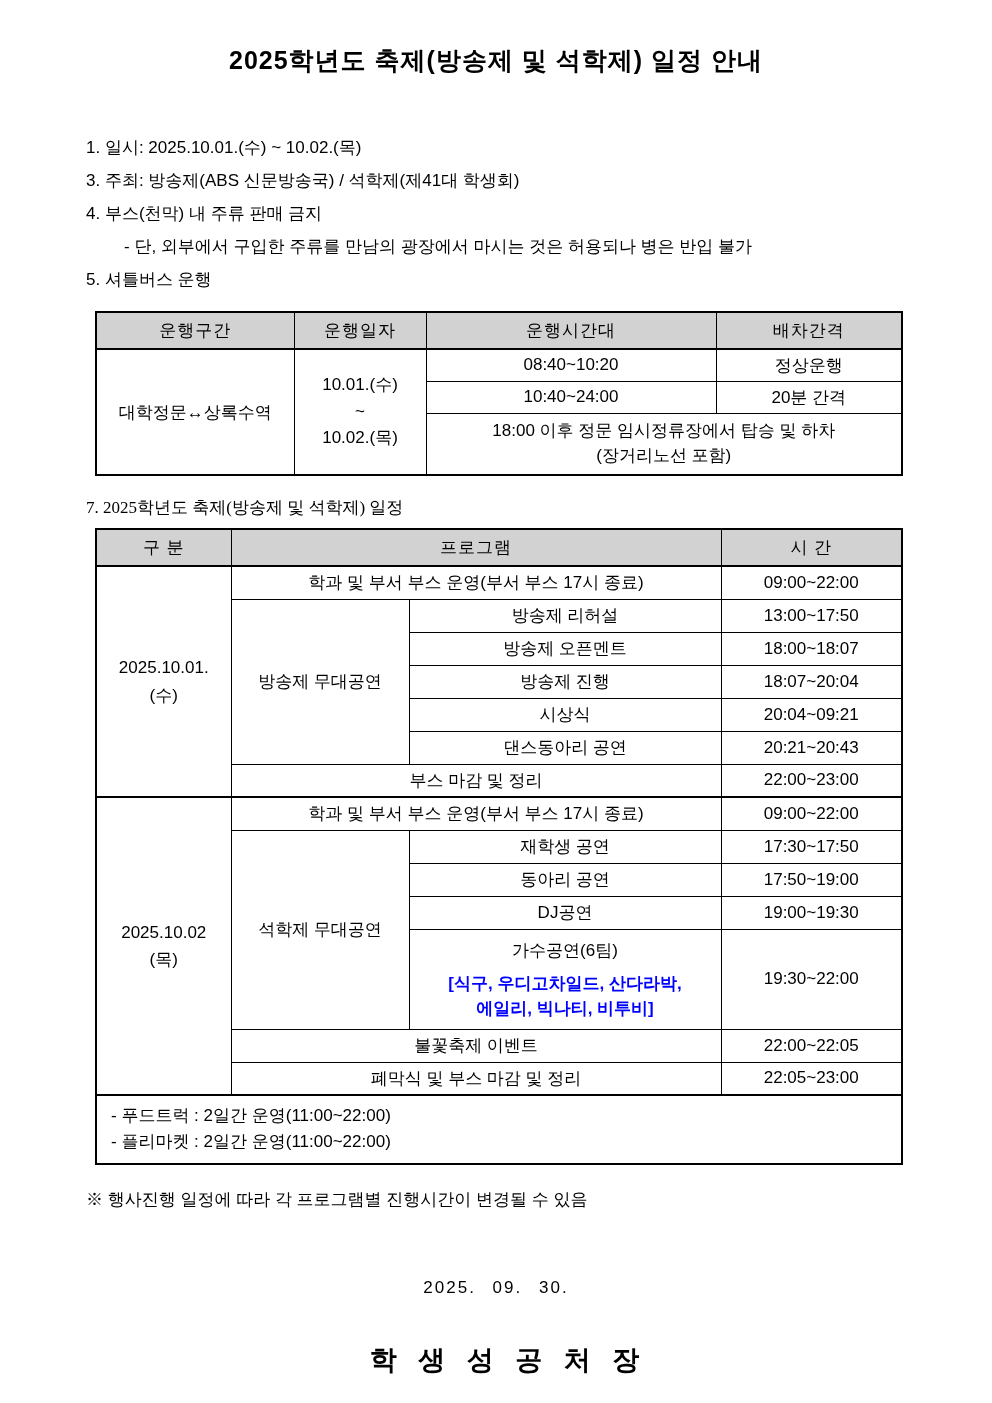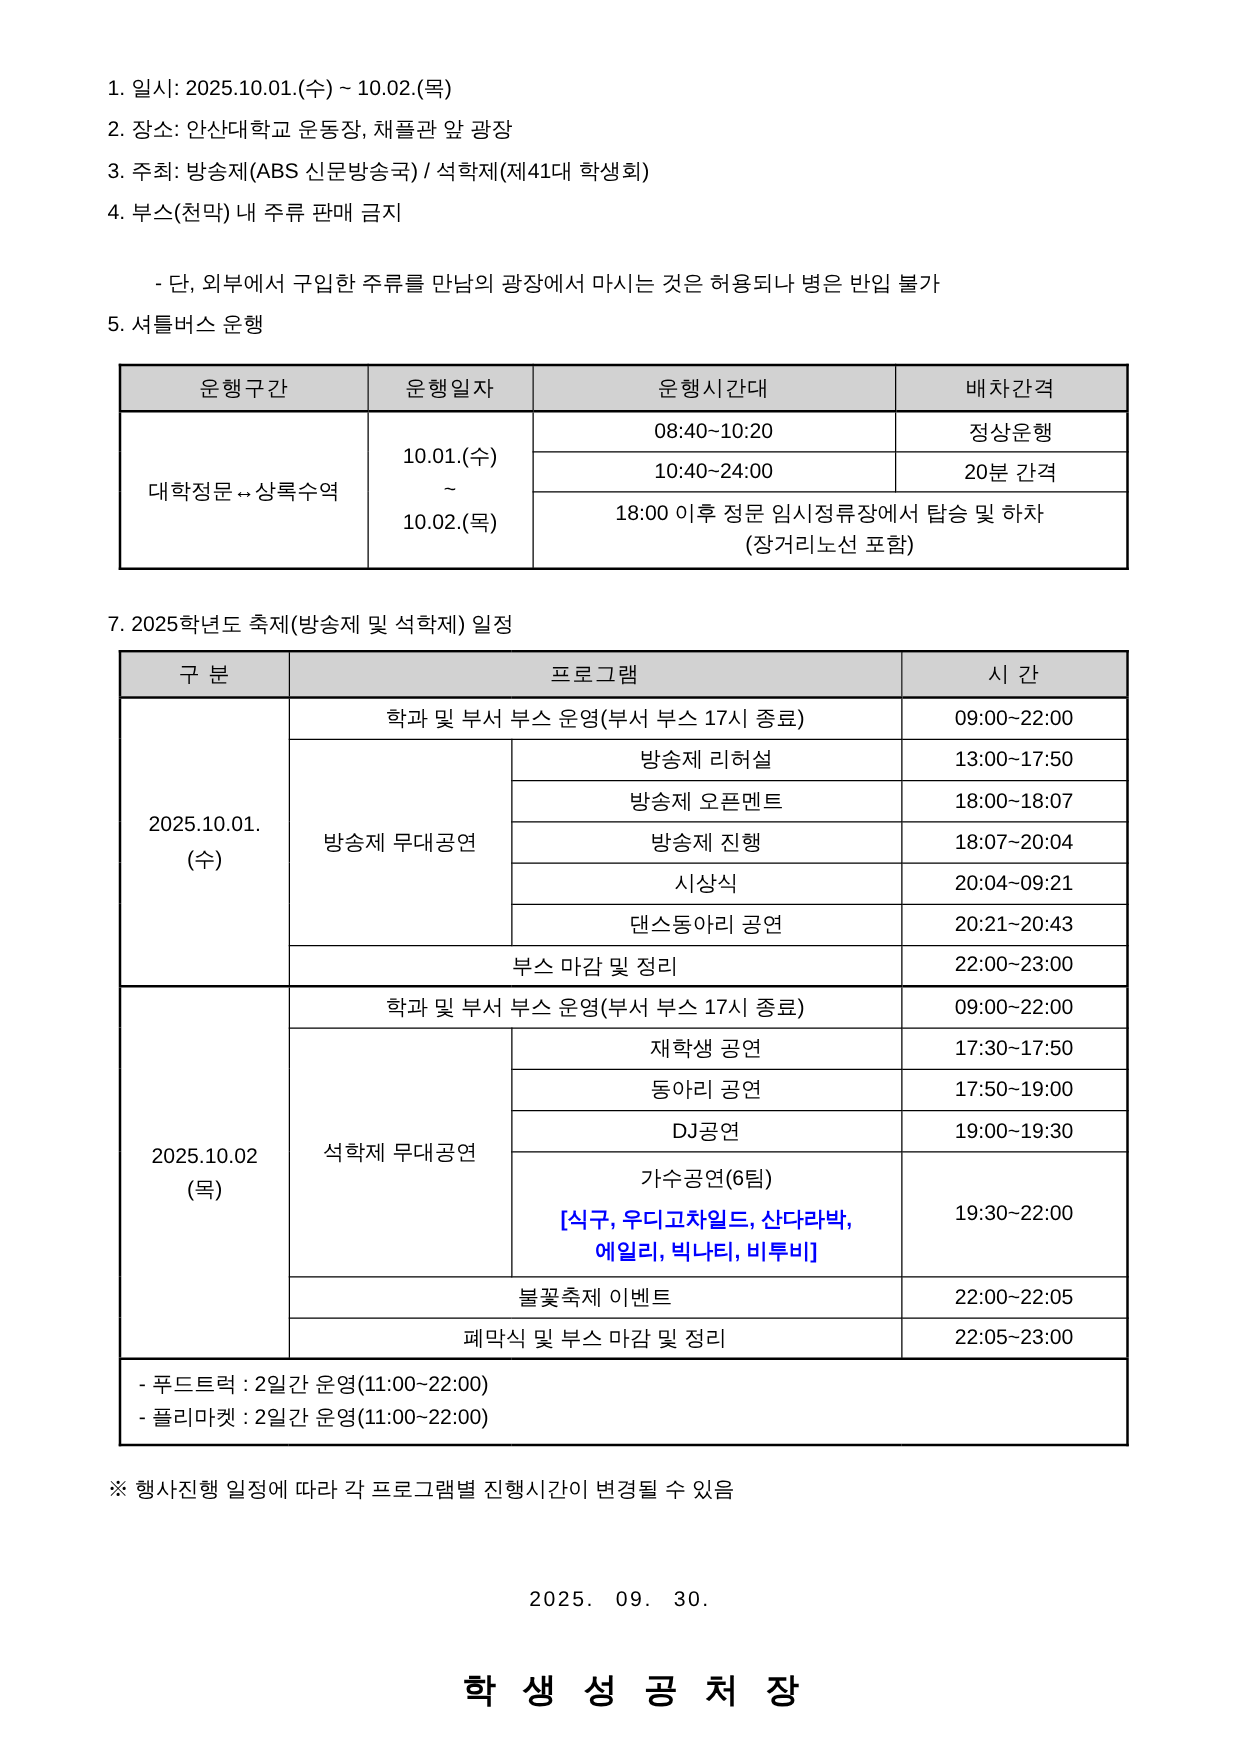--- a/index.html
+++ b/index.html
@@ -8,42 +8,42 @@
   .page {
     width:992px; height:1403px; background:#fff; overflow:hidden;
     position:relative;
   }
   .title {
     padding-top:44px; text-align:center;
     font-size:25px; font-weight:700; letter-spacing:1px;
   }
   .info { margin:54px 0 0 86px; font-size:17px; }
   .info-line { height:33px; line-height:33px; white-space:nowrap; }
-  .info-line.sub { padding-left:38px;margin-top:24px; }
+  .info-line.sub { padding-left:38px; }
 
   table.tbl {
     border-collapse:collapse; table-layout:fixed;
     margin-left:95px; font-size:17px; border:2px solid var(--border,#000);
     width:806px;
   }
   .tbl th, .tbl td {
     border:1px solid var(--border,#000);
     text-align:center; vertical-align:middle; padding:1px 4px; overflow:hidden;
   }
   .tbl thead th {
     background:var(--header-bg,#d2d2d2); height:37px;
     font-weight:400; border-bottom:2px solid var(--border,#000);
     letter-spacing:1px;
   }
   .shuttle { margin-top:15px; }
   .shuttle td { height:32px; }
   .shuttle .note-cell { height:62px; line-height:1.45; }
   .shuttle .date-cell div { line-height:1.55;text-align:center; }
 
-  .section-label { margin:28px 0 0 86px; font-size:17px; height:32px; line-height:32px; }
+  .section-label { margin:16px 0 0 86px; font-size:17px; height:32px; line-height:32px;font-family:Liberation Serif, serif; }
 
   .schedule { margin-top:4px; }
   .schedule td { height:33px;text-align:center; }
   .schedule .date-cell div { line-height:1.6; }
   .schedule .singer-cell { height:100px; }
   .singer-program { margin-top:2px; }
   .singer-lineup {
     color:var(--lineup-blue,#0000ff); font-weight:700;
     margin-top:9px; line-height:1.5;
   }
@@ -60,24 +60,24 @@
   .signature {
     margin-top:44px; text-align:center; font-size:27px;
     font-weight:700; letter-spacing:7px;margin-left:24px;
   }
 </style>
 </head>
 <body>
 
 <div class="page">
 
+  <div class="title">2025학년도 축제(방송제 및 석학제) 일정 안내</div>
 
   <div class="info">
     <div class="info-line">1. 일시: 2025.10.01.(수) ~ 10.02.(목)</div>
-    <div class="info-line">2. 장소: 안산대학교 운동장, 채플관 앞 광장</div>
     <div class="info-line">3. 주최: 방송제(ABS 신문방송국) / 석학제(제41대 학생회)</div>
     <div class="info-line">4. 부스(천막) 내 주류 판매 금지</div>
     <div class="info-line sub">- 단, 외부에서 구입한 주류를 만남의 광장에서 마시는 것은 허용되나 병은 반입 불가</div>
     <div class="info-line">5. 셔틀버스 운행</div>
   </div>
 
   <table class="tbl shuttle">
     <colgroup>
       <col style="width:198px">
         <col style="width:132px">

